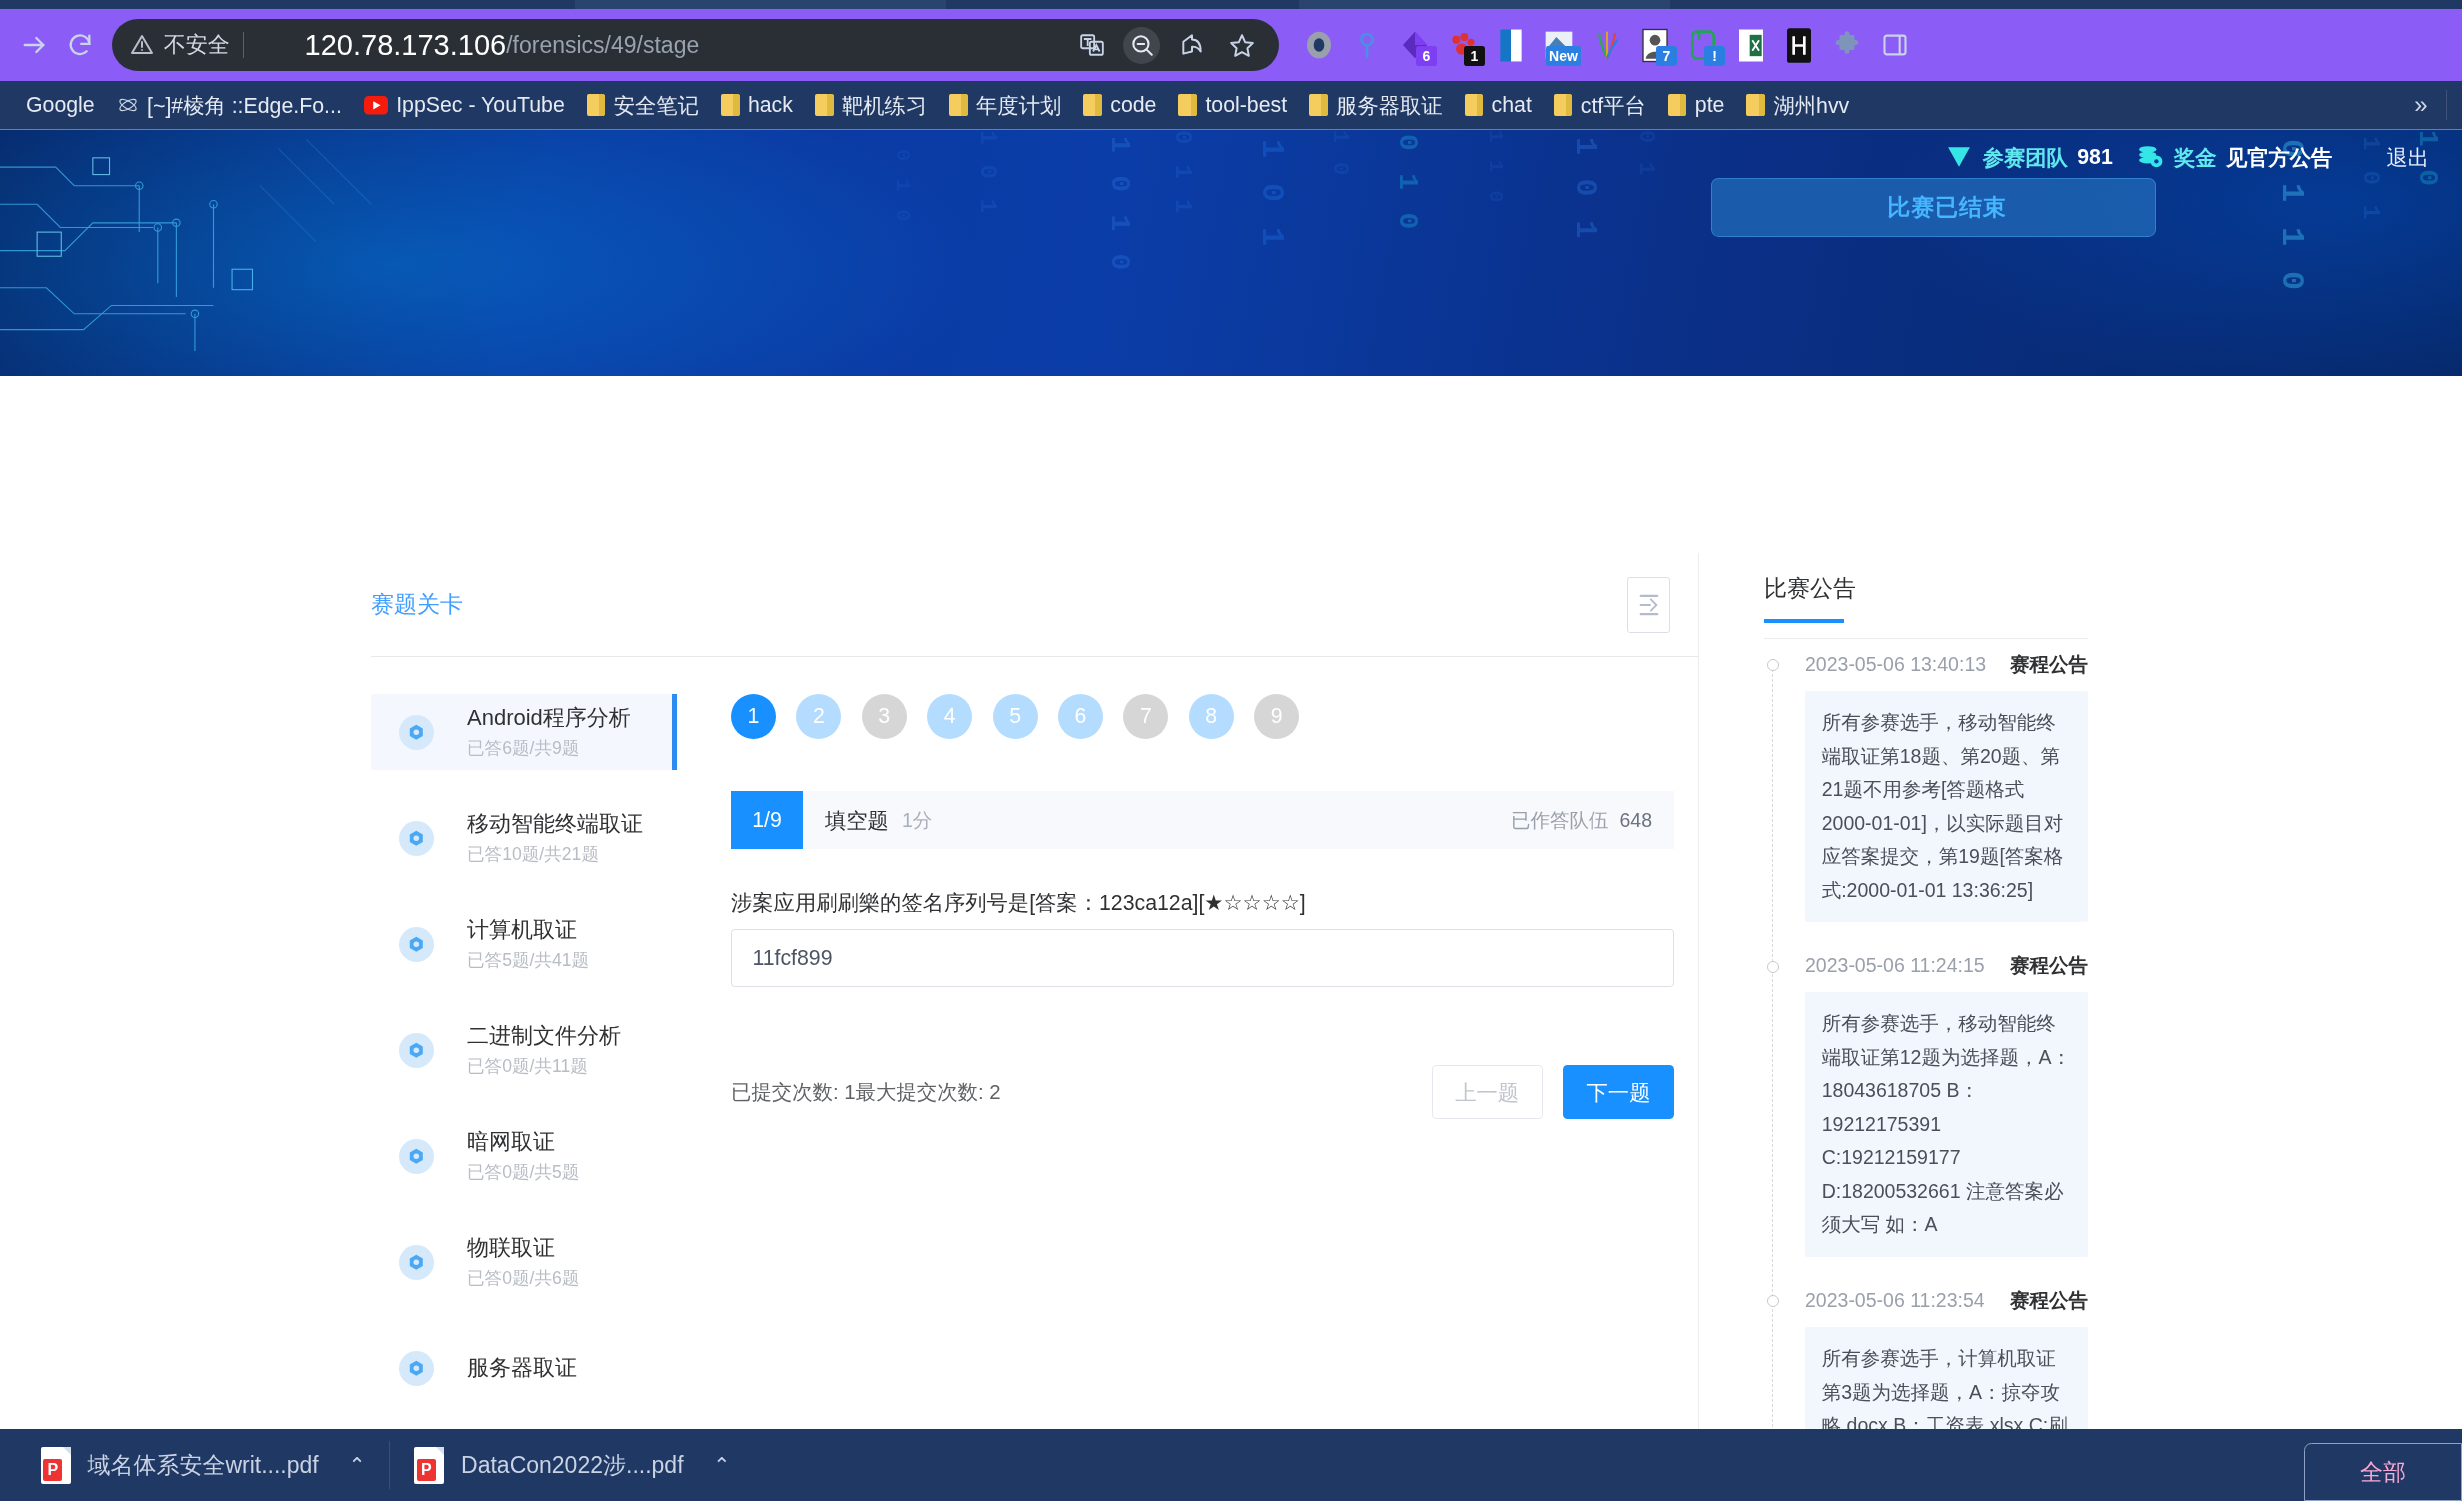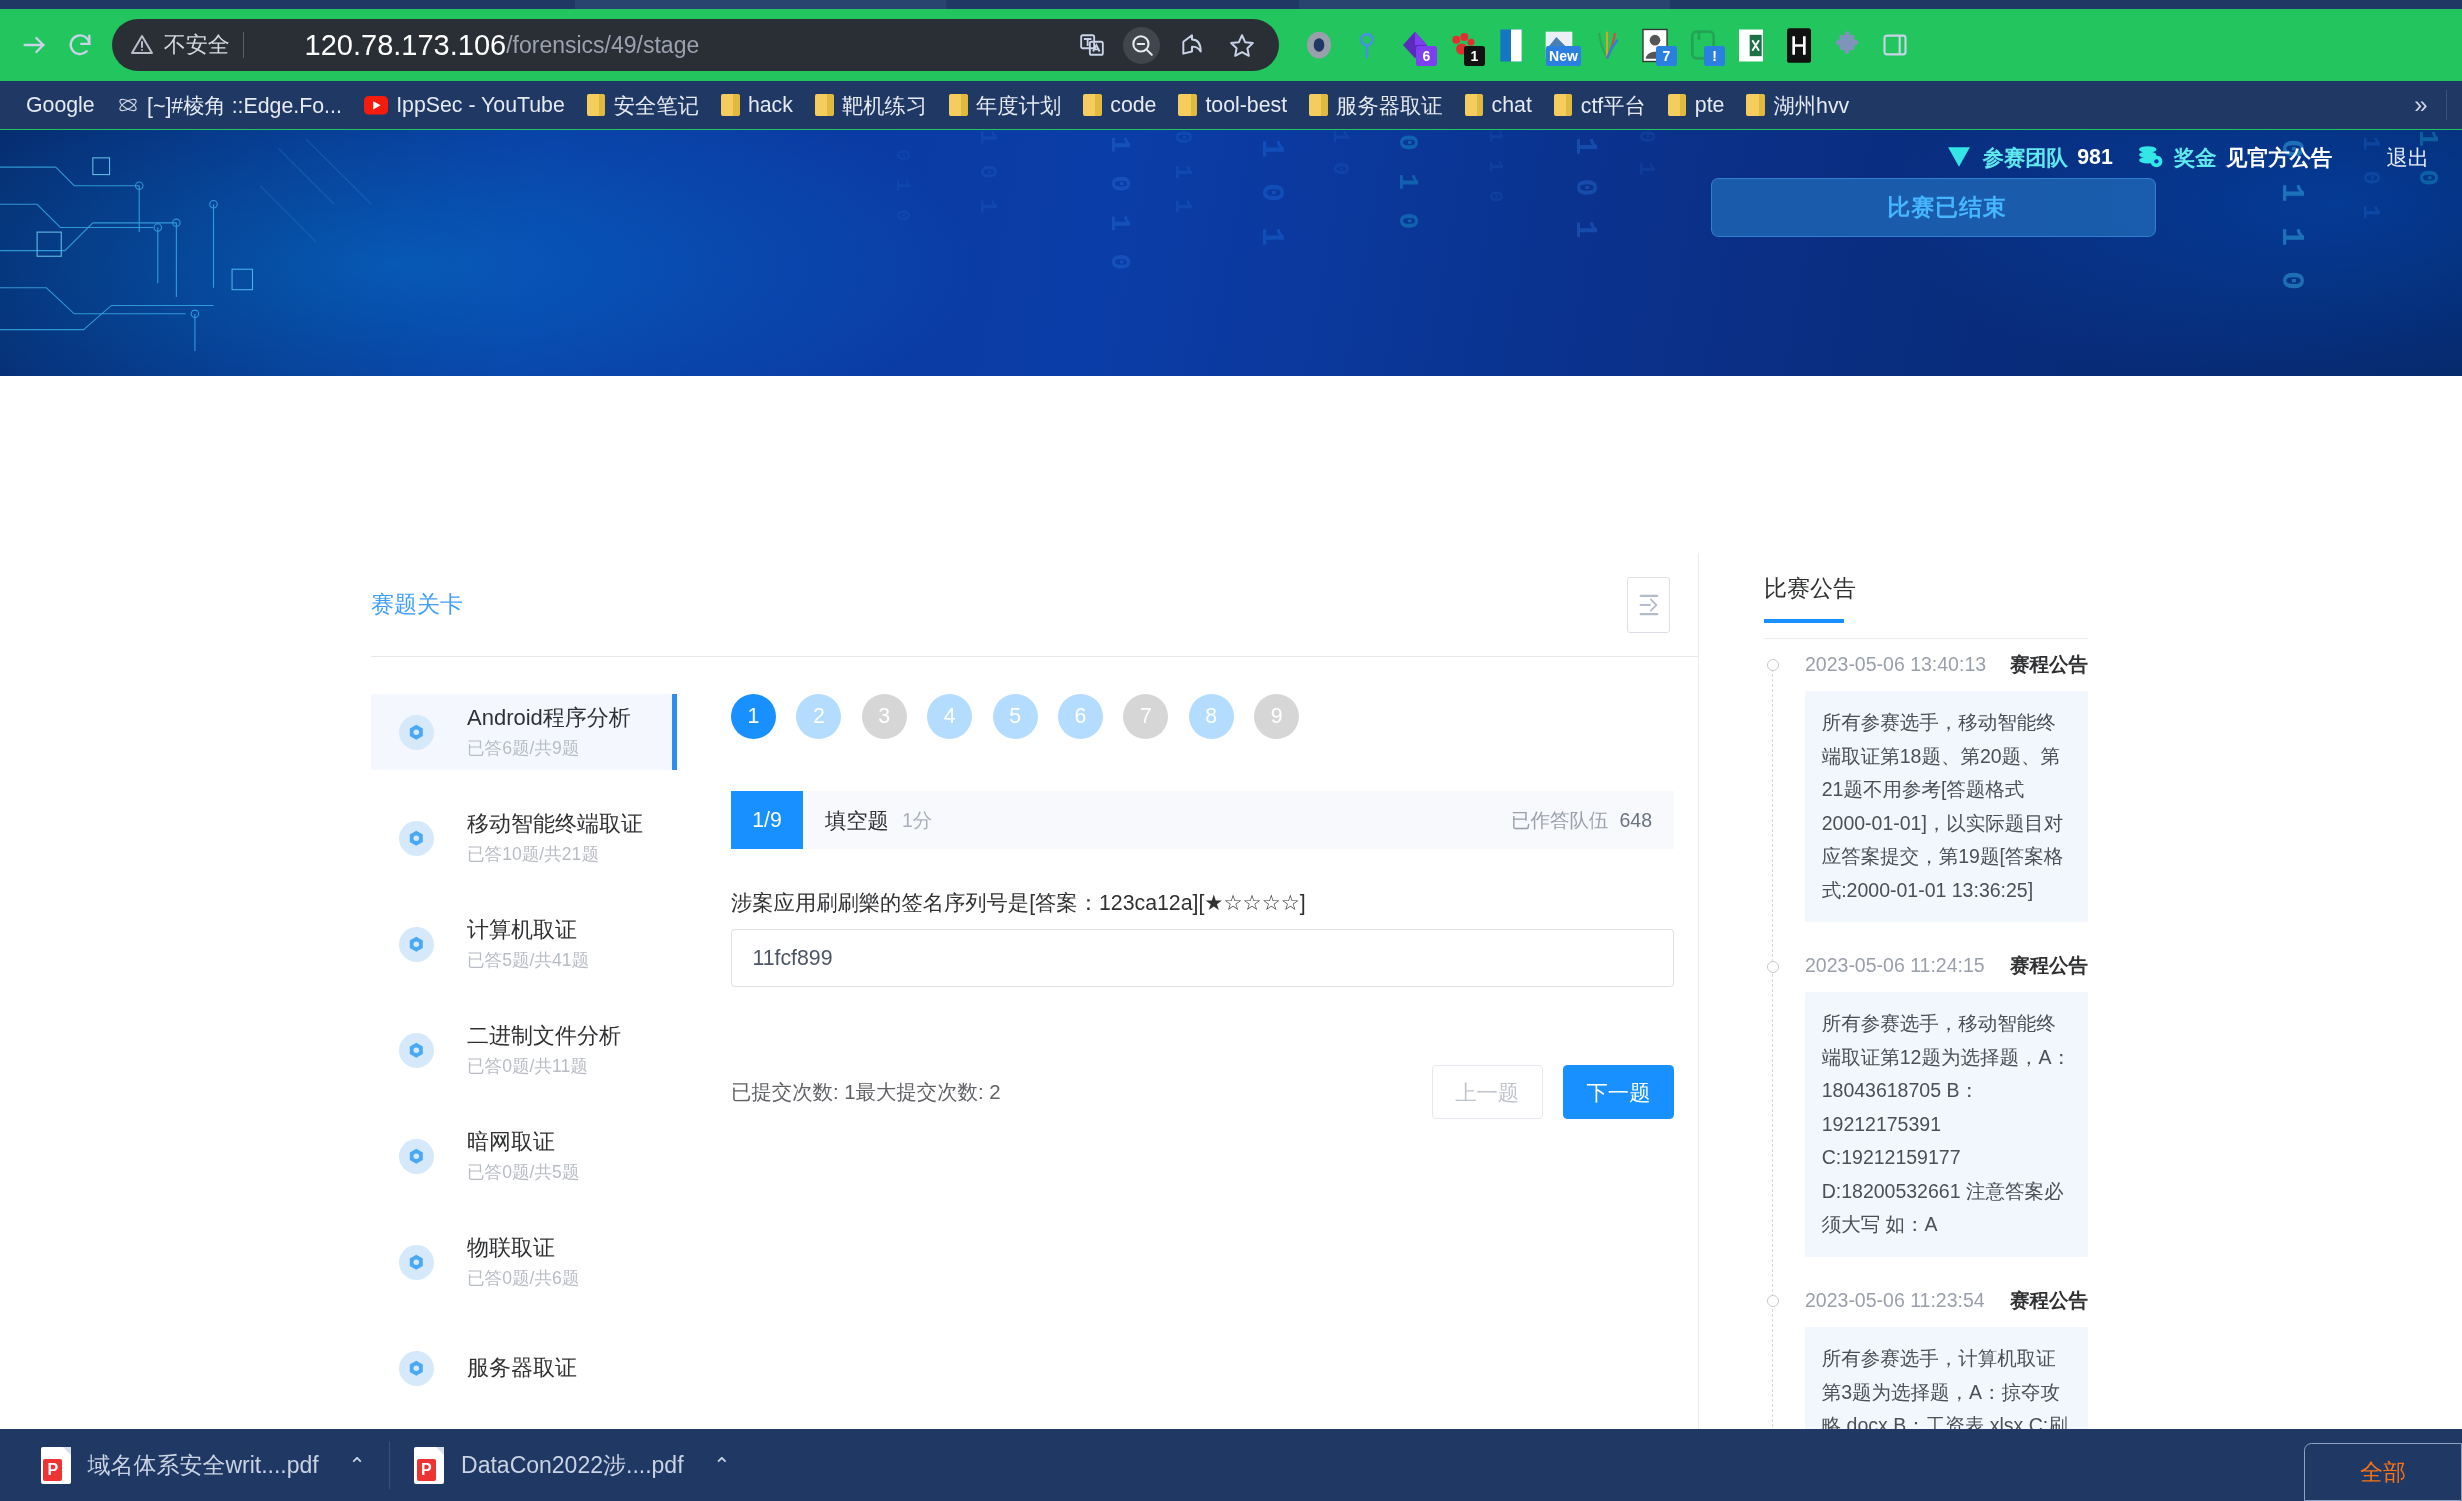--- a/index.html
+++ b/index.html
@@ -4,21 +4,21 @@
 <style>
   * { box-sizing: border-box; margin: 0; padding: 0; }
   html, body {
     width: 2462px; height: 1501px;
     font-family: "Liberation Sans", "DejaVu Sans", sans-serif;
     overflow: hidden; background: #fff;
   }
 
   
   .browser-chrome {
-    background: #22c55e; height: 130px; width: 100%;
+    background: #8b5cf6; height: 130px; width: 100%;
     position: relative; overflow: hidden;
   }
   .tabstrip {
     height: 9.3px; background: #203864; position: relative;
   }
   .tabstrip .tab-ghost {
     position: absolute; top: -18.6px; height: 28px; background: #2a4470;
     border-radius: 9.3px 9.3px 0 0;
   }
   .toolbar {
@@ -224,21 +224,21 @@
   .dl-sep { width:0.9px; height:48px; background:#3a4e78; }
   .dl-caret { color:#c9d3e3; font-size:20.4px; margin-left:13px; }
   .pdf-icon { width:30px;height:37px;background:#fff;border-radius:1.9px;position:relative;flex:0 0 auto;}
   .pdf-icon:before{content:'';position:absolute;right:0;top:0;border-width:0 8.4px 8.4px 0;
                    border-style:solid;border-color:transparent #d8dee8 transparent transparent;}
   .pdf-icon:after{content:'P';position:absolute;left:2.8px;bottom:2.8px;width:18.6px;height:22px;
                   background:#e33; color:#fff; font-size:16px; font-weight:bold;
                   display:flex;align-items:center;justify-content:center;border-radius:1.9px;}
   .dl-all {
     position:absolute; right:0; bottom:0; width:158px; height:58px;
-    border:0.9px solid #8fa2c4; border-radius:7.4px 0 0 0; color:#f97316;
+    border:0.9px solid #8fa2c4; border-radius:7.4px 0 0 0; color:#f9a8d4;
     display:flex; align-items:center; justify-content:center; font-size:23px;
     background:#203864;
   }
 </style>
 </head>
 <body>
 
 <div class="browser-chrome">
   <div class="tabstrip">
     <div class="tab-ghost" style="left:575px;width:371px;"></div>

